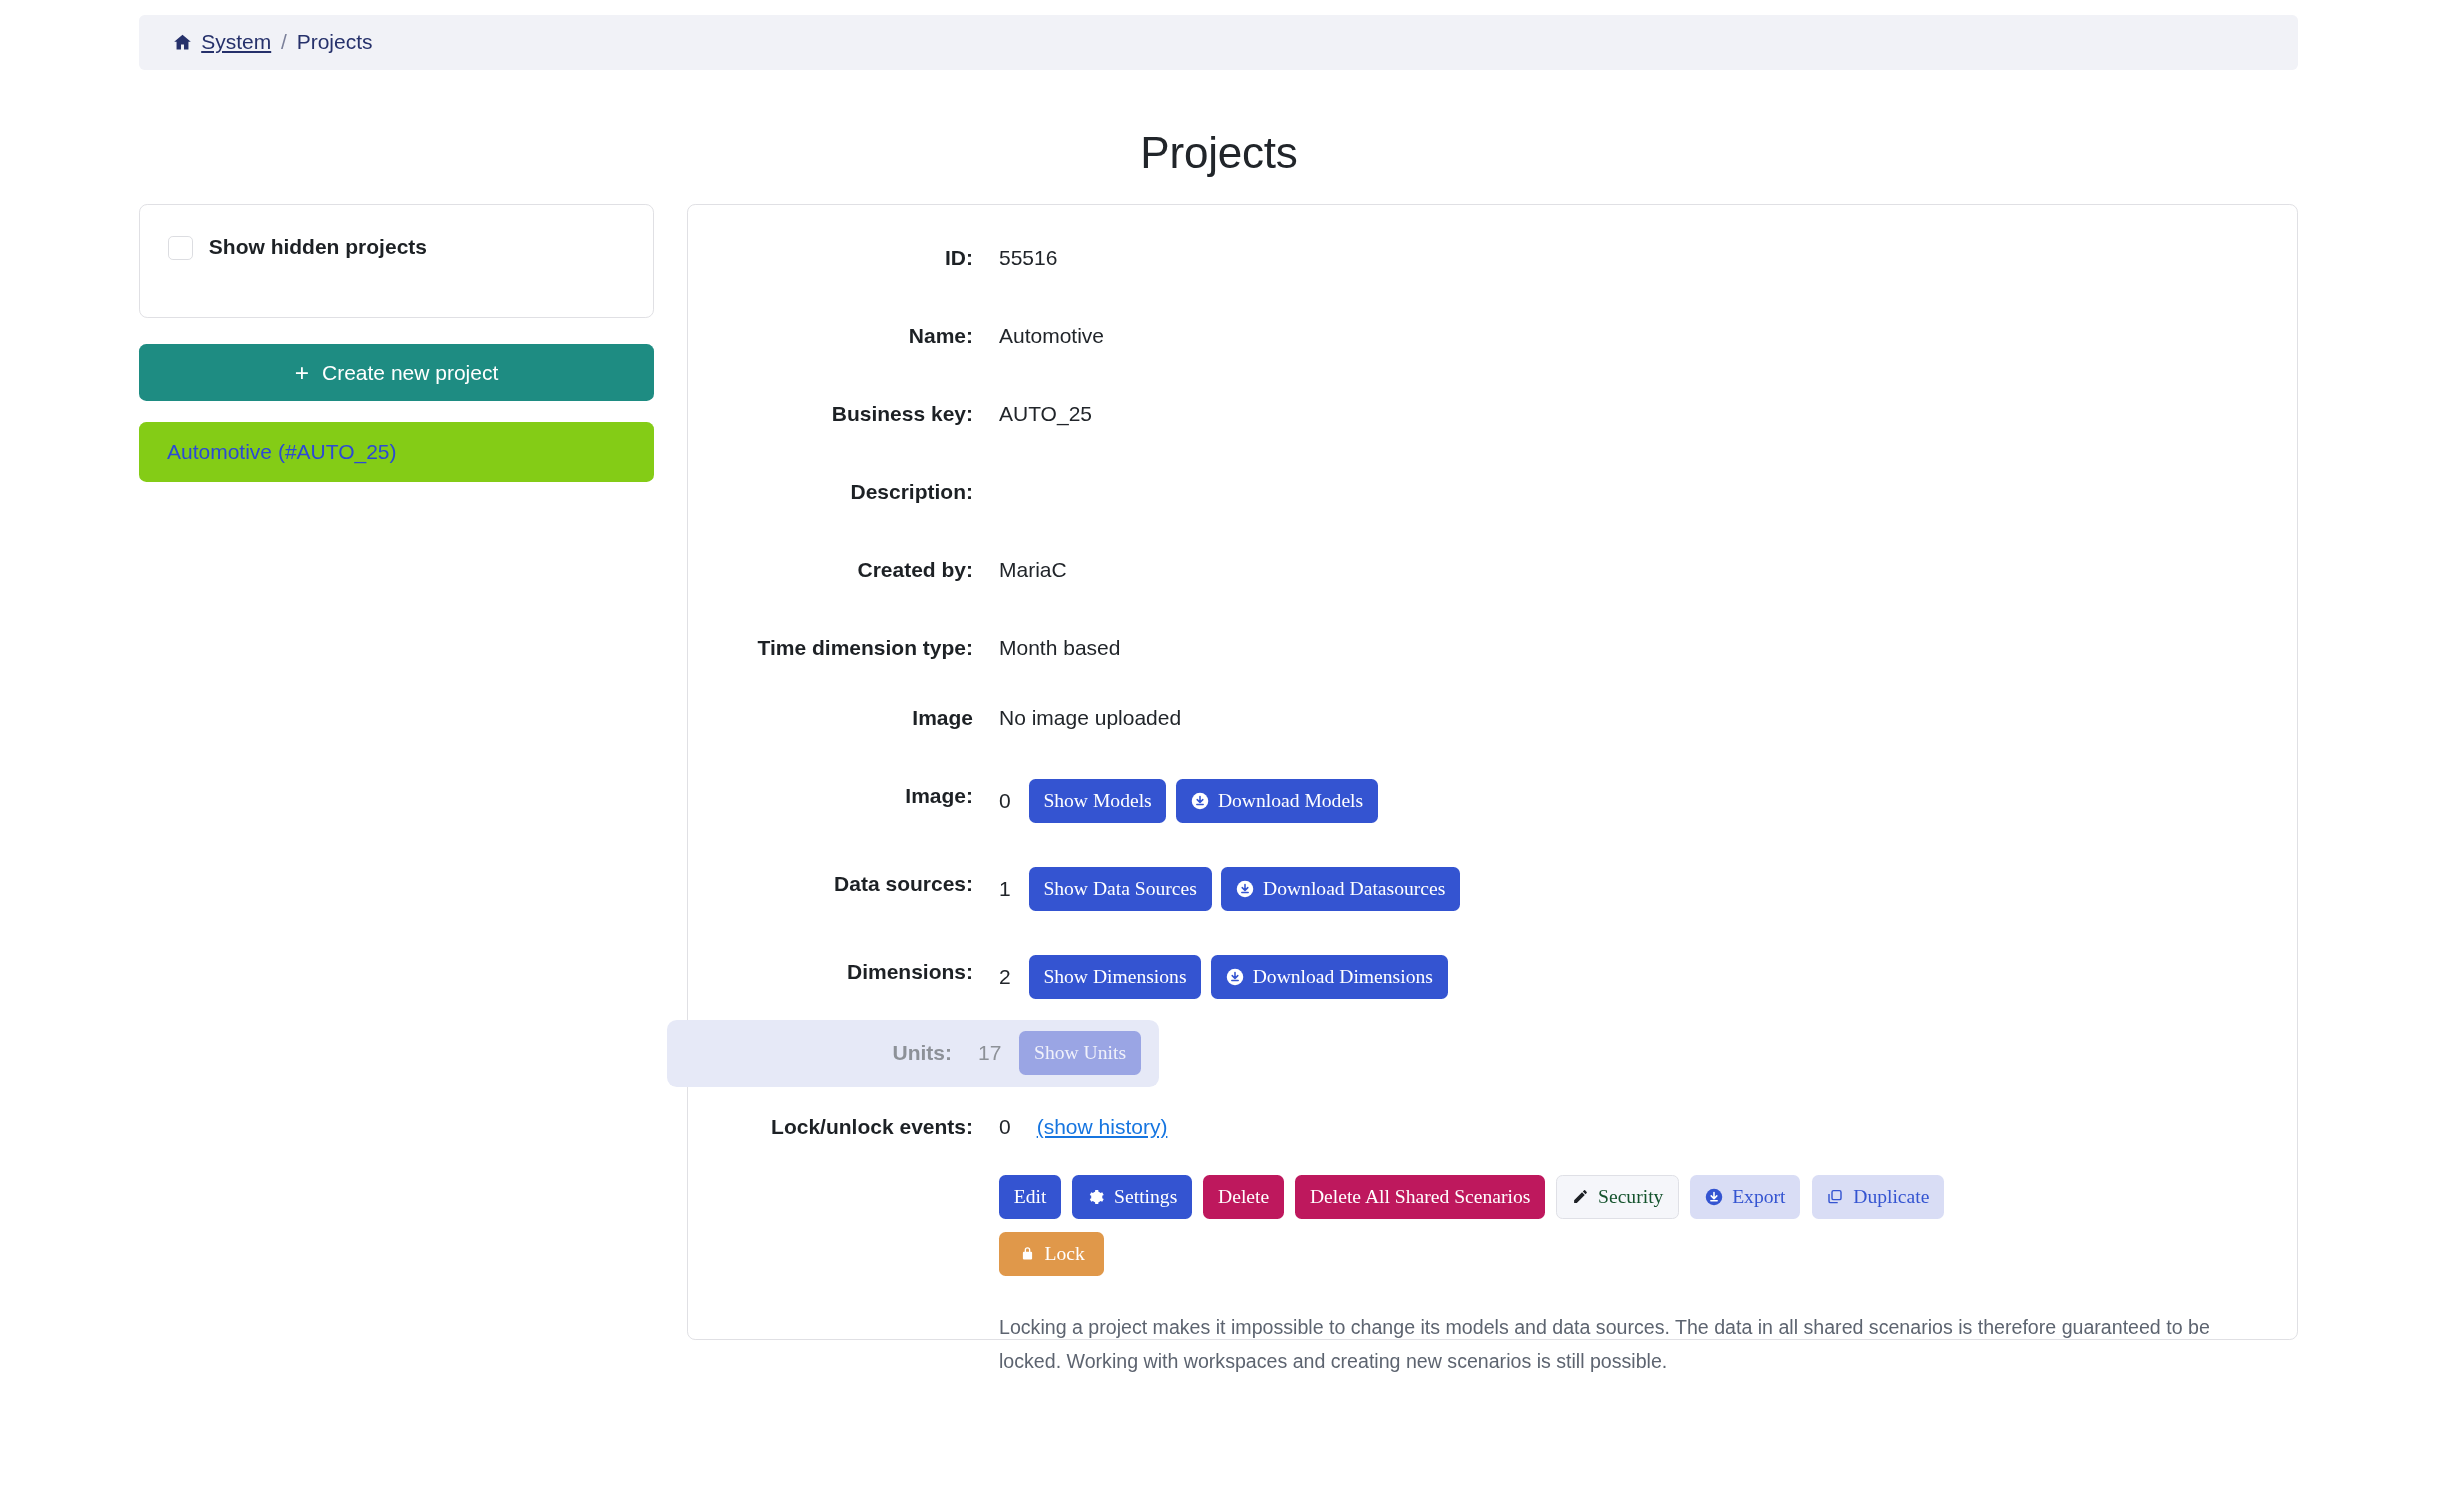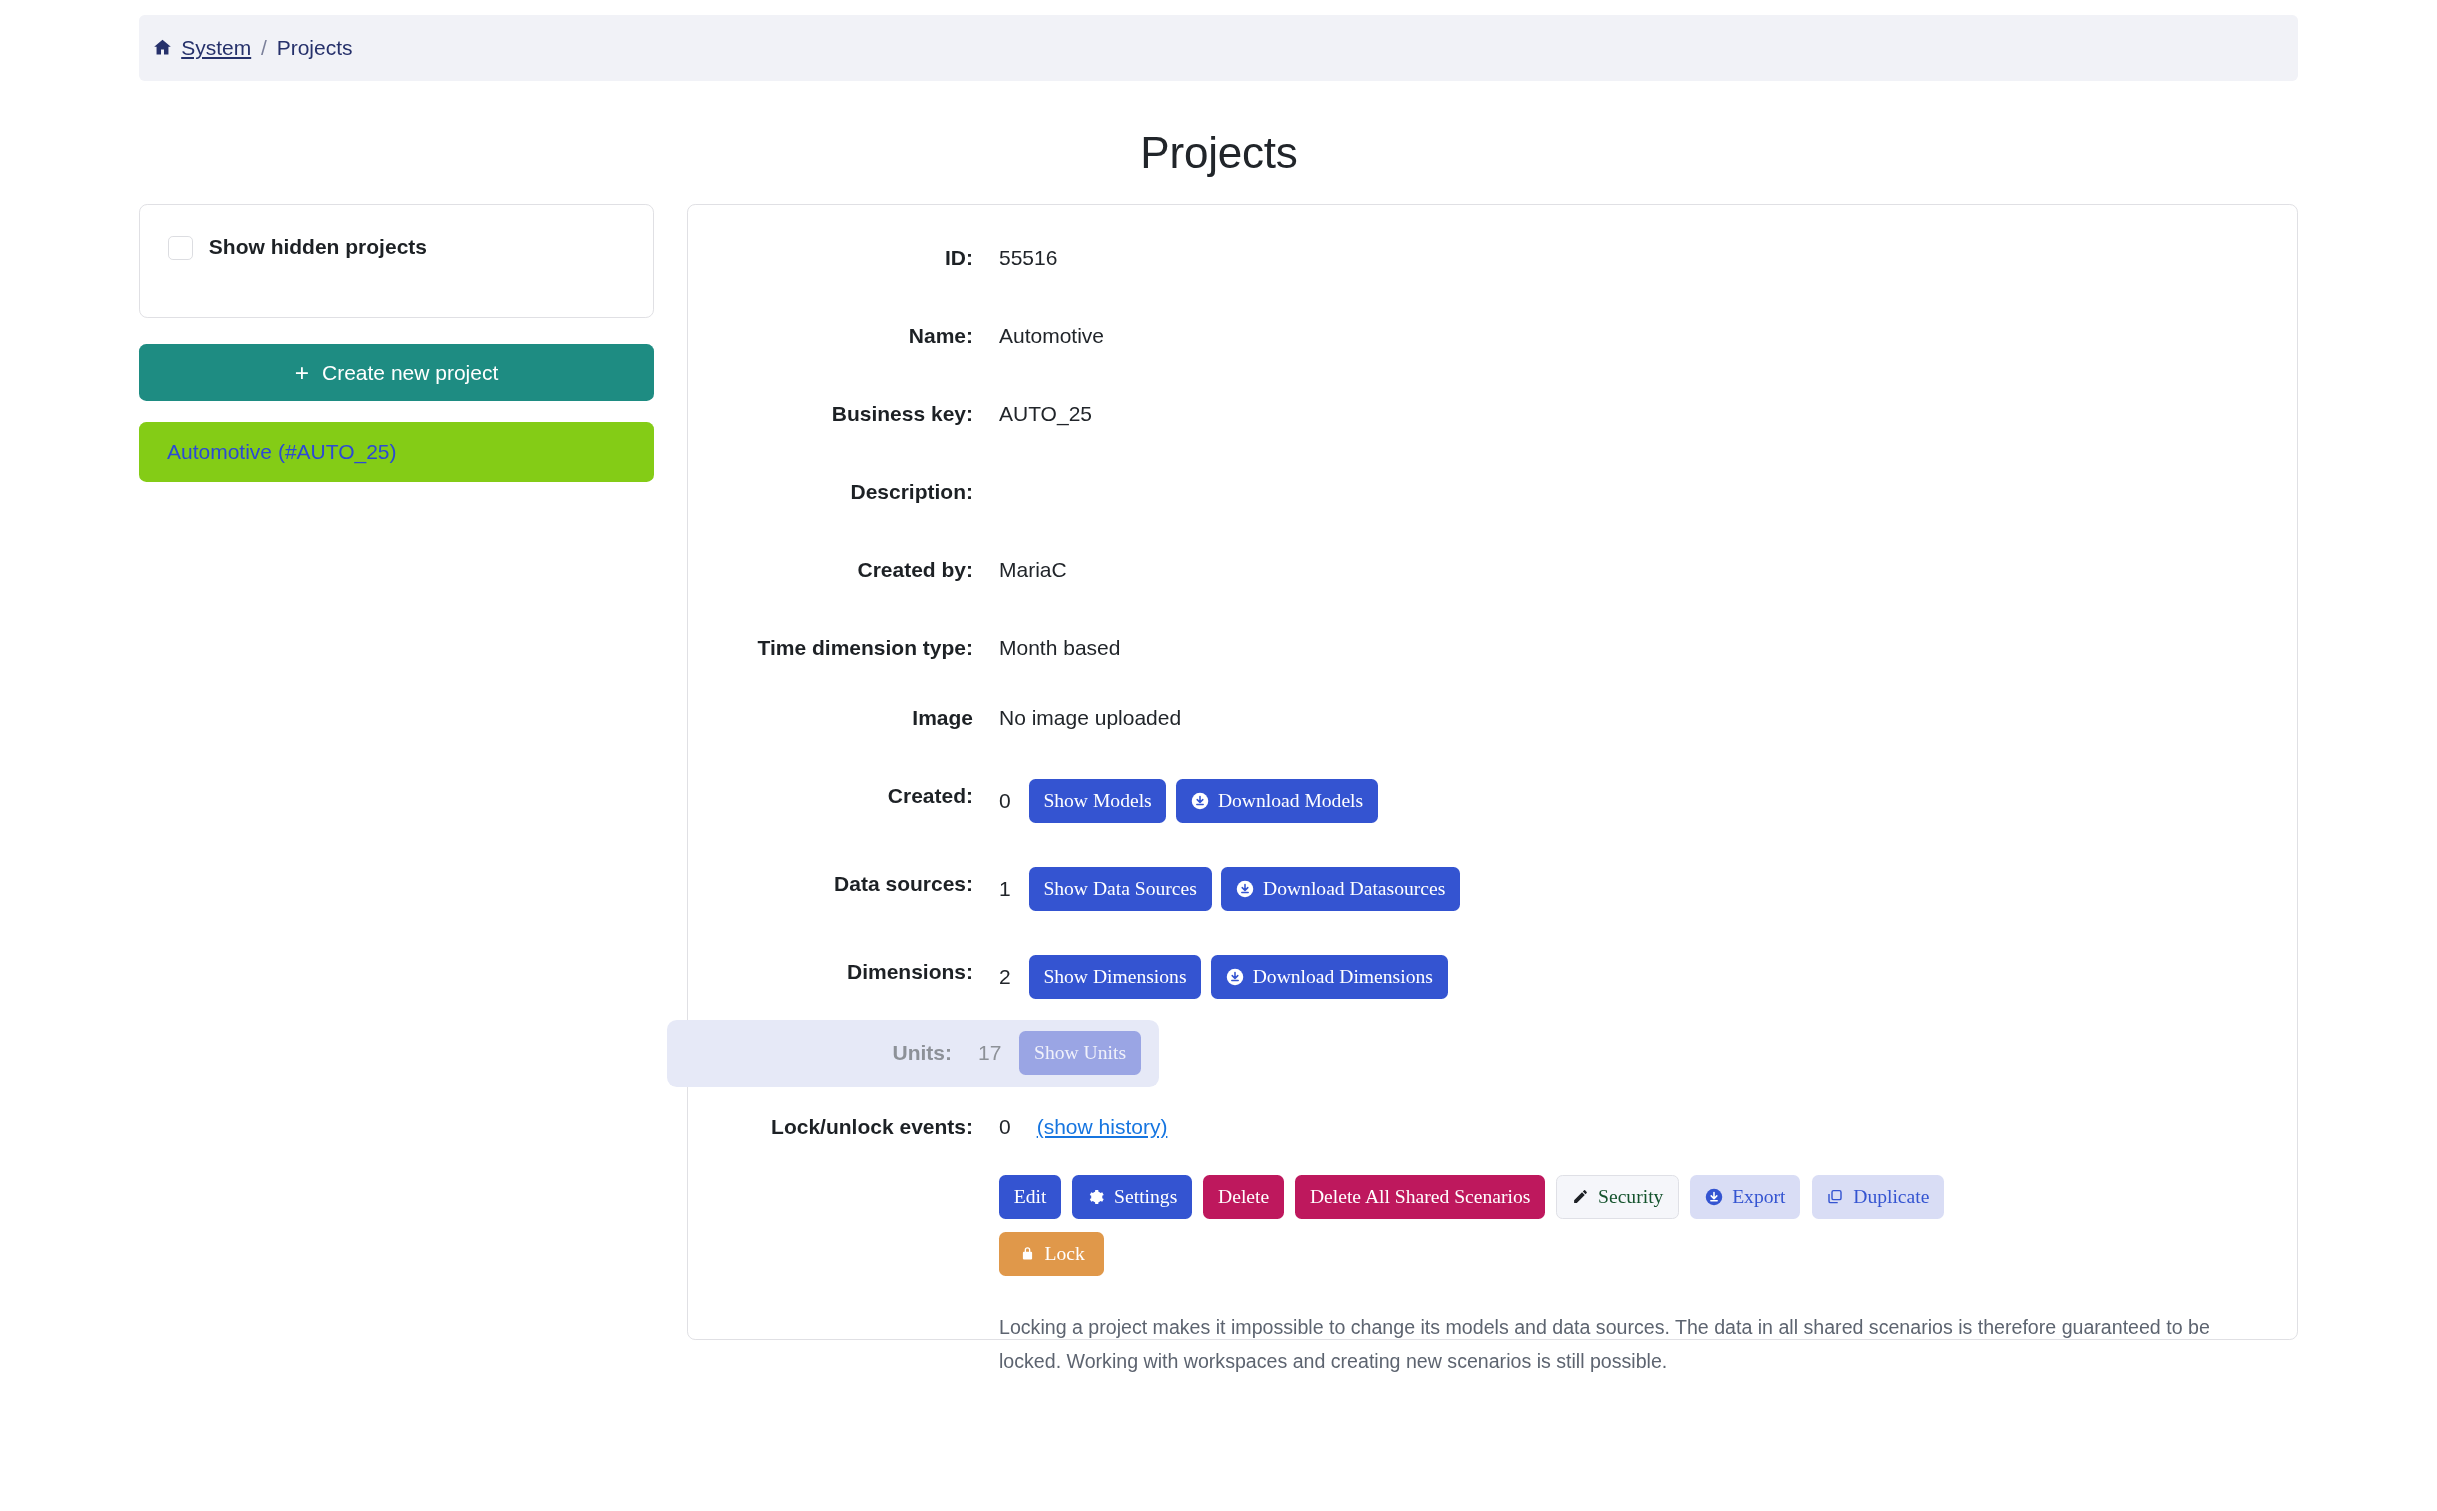--- a/index.html
+++ b/index.html
@@ -10,26 +10,26 @@
     background: #ffffff;
     font-family: "Liberation Sans", sans-serif;
     color: #212529;
     -webkit-font-smoothing: antialiased;
   }
 
   
   .breadcrumb-bar {
     position: absolute;
     left: 139px; top: 14.7px;
-    width: 2159px; height: 66px;
+    width: 2159px; height: 55px;
     background: #f1f2f7;
     border-radius: 5.7px;
     display: flex;
     align-items: center;
-    padding-left: 13px;
+    padding-left: 33px;
   }
   .crumb-home {
     display: inline-flex;
     align-items: center;
     margin-right: 8.2px;
     color: #26316b;
   }
   .crumb-link {
     font-size: 21px;
     color: #26316b;
@@ -306,21 +306,21 @@
     </div>
     <div class="row-spacer" style="height:36px"></div>
 
     <div class="row">
       <div class="row-label">Image</div>
       <div class="row-value">No image uploaded</div>
     </div>
     <div class="row-spacer"></div>
 
     <div class="row">
-      <div class="row-label">Created:</div>
+      <div class="row-label">Image:</div>
       <div class="row-value">
         <span class="count">0</span>
         <span class="btn-group">
           <button class="btn btn-primary">
             <span>Show Models</span>
           </button>
           <button class="btn btn-primary">
             <span>
               <svg width="18" height="18" viewBox="0 0 24 24">
                   <circle cx="12" cy="12" r="11" fill="#ffffff"></circle>

